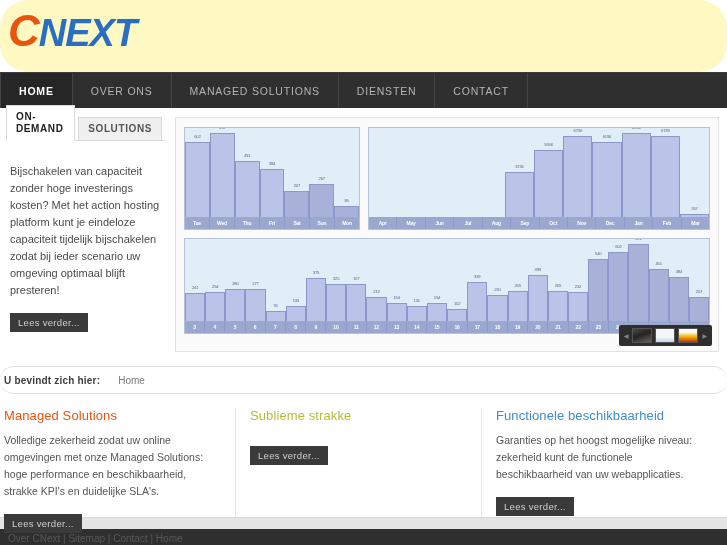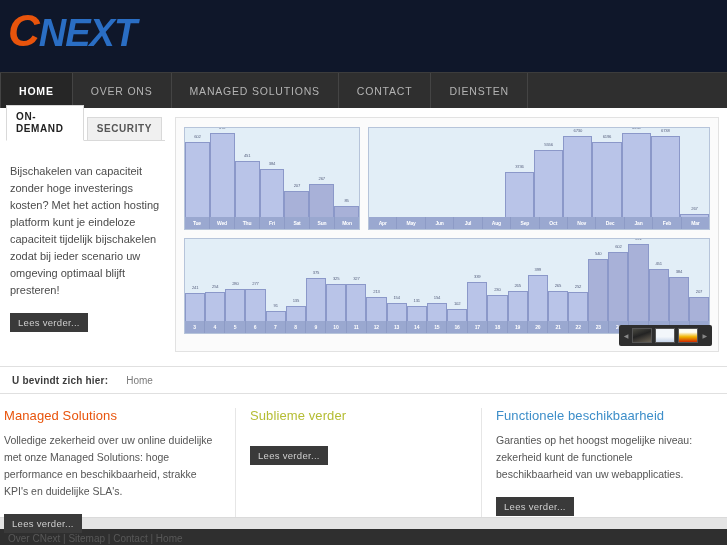--- a/index.html
+++ b/index.html
@@ -9,22 +9,23 @@
     height: 545px;
     overflow: hidden;
     background: #ffffff;
     font-family: "Liberation Sans", sans-serif;
     -webkit-font-smoothing: antialiased;
   }
 
   
   .header {
     height: 72px;
-    background: #0f172a;
+    background: #fef9c3;
     position: relative;
+    border-radius: 28px;
   }
   .logo {
     position: absolute;
     left: 8px;
     top: 12px;
     font-size: 38px;
     font-weight: bold;
     font-style: italic;
     letter-spacing: -1px;
     line-height: 38px;
@@ -246,22 +247,23 @@
   .thumb-b { background: linear-gradient(180deg,#f3f7fb 60%, #c7d5ea 100%); }
   .thumb-c { background: linear-gradient(180deg,#fdfdf2 25%, #f0b400 60%, #d02a00 100%); }
 
   
   .breadcrumb {
     height: 28px;
     border-top: 1px solid #e0e0e0;
     border-bottom: 1px solid #e0e0e0;
     display: flex;
     align-items: center;
-    padding-left: 12px;
+    padding-left: 4px;
     background: #fff;
+    border-radius: 14px;
   }
   .breadcrumb .lbl {
     font-size: 10px;
     font-weight: bold;
     color: #3d3d3d;
     letter-spacing: 0.2px;
   }
   .breadcrumb .crumb {
     font-size: 10px;
     color: #7b7b7b;
@@ -319,30 +321,30 @@
 <div class="header">
   <div class="logo">
     <span class="c">C</span><span class="next">NEXT</span>
   </div>
 </div>
 
 <div class="navbar" id="nav">
     <div class="nav-item active">HOME</div>
     <div class="nav-item">OVER ONS</div>
     <div class="nav-item">MANAGED SOLUTIONS</div>
+    <div class="nav-item">DIENSTEN</div>
     <div class="nav-item">CONTACT</div>
-    <div class="nav-item">DIENSTEN</div>
   </div>
 
 <div class="upper">
 
   <div class="sidebar">
     <div class="tabs" id="tabs">
         <div class="tab active">ON-DEMAND</div>
-        <div class="tab">SECURITY</div>
+        <div class="tab">SOLUTIONS</div>
       </div>
     <div class="side-body">
       <p>Bijschakelen van capaciteit zonder hoge investerings kosten? Met het action hosting platform kunt je eindeloze capaciteit tijdelijk bijschakelen zodat bij ieder scenario uw omgeving optimaal blijft presteren!</p>
       <button class="btn-more">Lees verder...</button>
     </div>
   </div>
 
   <div class="showcase">
 
     <div class="chart-row">
@@ -547,21 +549,21 @@
     </div>
   </div>
 </div>
 
 <div class="breadcrumb">
   <span class="lbl">U bevindt zich hier:</span>
   <span class="crumb">Home</span>
 </div>
 
 <div class="cols" id="cols">
-    <div class="col"><h3 style="color: rgb(232, 84, 12);">Managed Solutions</h3><p>Volledige zekerheid over uw online duidelijke met onze Managed Solutions: hoge performance en beschikbaarheid, strakke KPI's en duidelijke SLA's.</p><button class="btn-more">Lees verder...</button></div>
-    <div class="col"><h3 style="color: rgb(181, 189, 52);">Sublieme verder</h3><button class="btn-more">Lees verder...</button></div>
+    <div class="col"><h3 style="color: rgb(232, 84, 12);">Managed Solutions</h3><p>Volledige zekerheid zodat uw online omgevingen met onze Managed Solutions: hoge performance en beschikbaarheid, strakke KPI's en duidelijke SLA's.</p><button class="btn-more">Lees verder...</button></div>
+    <div class="col"><h3 style="color: rgb(181, 189, 52);">Sublieme strakke</h3><button class="btn-more">Lees verder...</button></div>
     <div class="col"><h3 style="color: rgb(61, 142, 201);">Functionele beschikbaarheid</h3><p>Garanties op het hoogst mogelijke niveau: zekerheid kunt de functionele beschikbaarheid van uw webapplicaties.</p><button class="btn-more">Lees verder...</button></div>
   </div>
 
 <div class="footer-gap"></div>
 <div class="footer">
   <div class="footer-links">Over CNext  |  Sitemap  |  Contact  |  Home</div>
 </div>
 
 </body></html>

